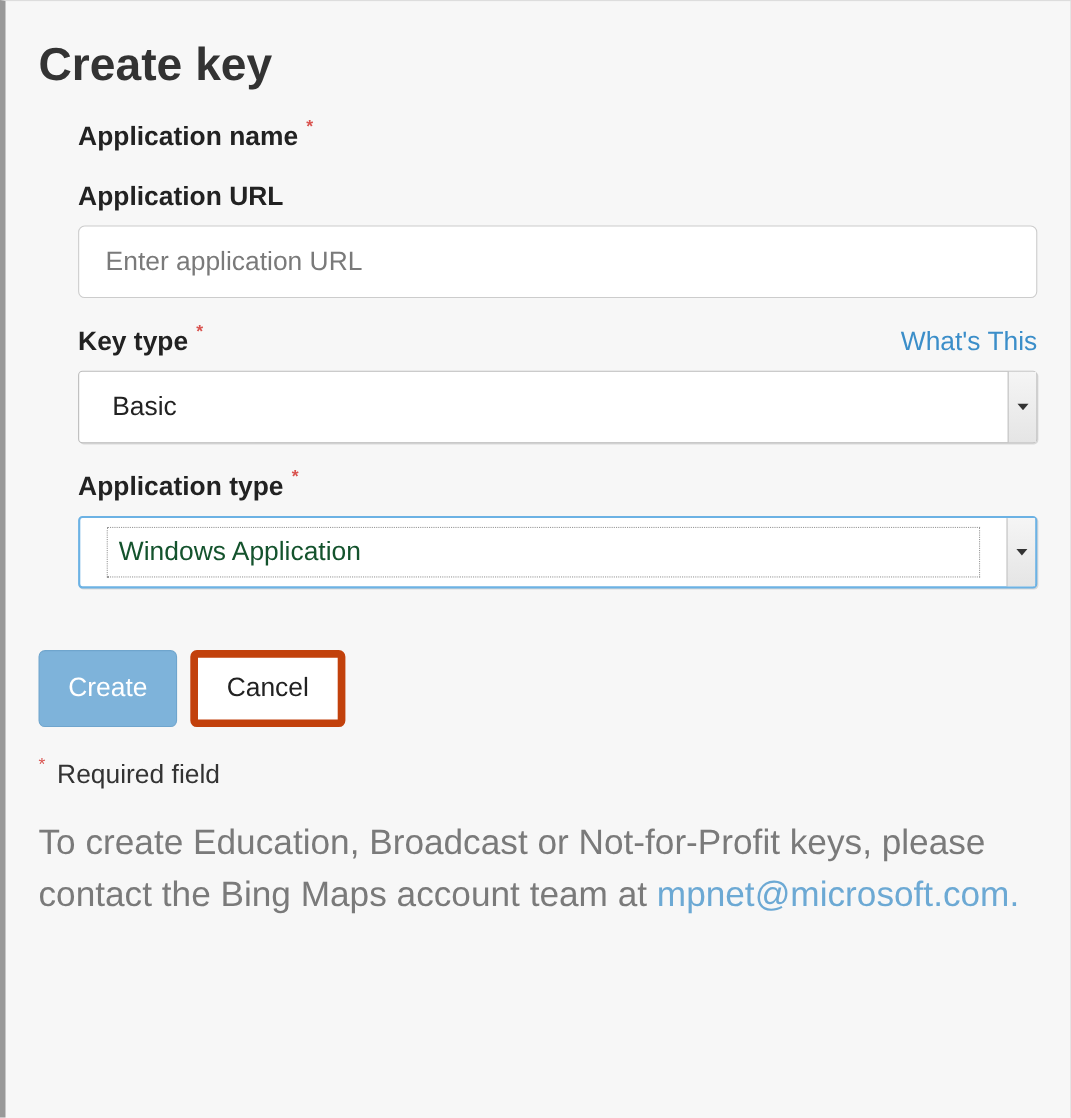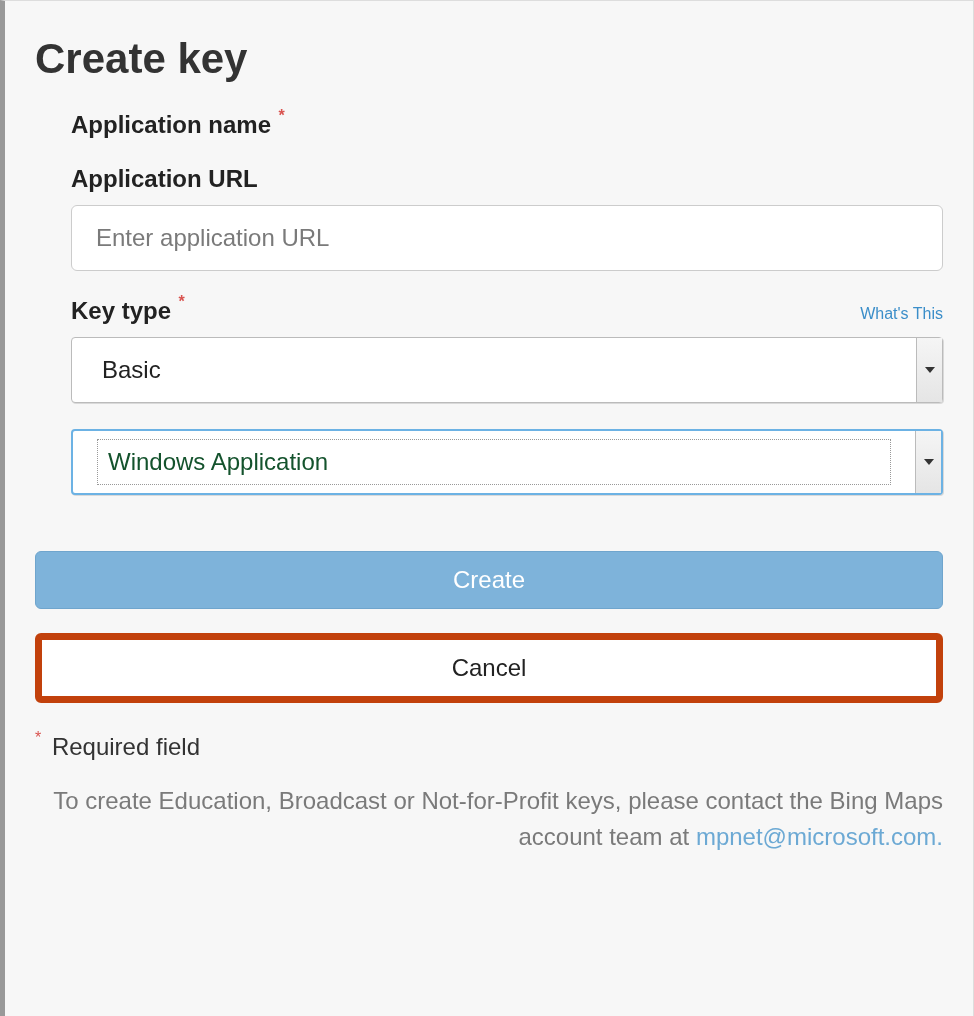--- a/index.html
+++ b/index.html
@@ -45,21 +45,21 @@
       color: #d9534f;
       font-size: 16px;
       font-weight: 700;
       vertical-align: top;
       position: relative;
       top: -4px;
       margin-left: 3px;
     }
     .help-link {
       color: #3b8ec9;
-      font-size: 16px;
+      font-size: 24px;
       text-decoration: none;
     }
     .text-input {
       width: 100%;
       height: 66px;
       border: 1px solid #ccc;
       border-radius: 6px;
       background: #fff;
       font-size: 24px;
       padding: 0 24px;
@@ -110,24 +110,23 @@
     }
     .select-arrow-box .triangle {
       width: 0;
       height: 0;
       border-left: 5px solid transparent;
       border-right: 5px solid transparent;
       border-top: 6px solid #333;
     }
     .button-row {
       display: flex;
-      gap: 24px;
+      gap: 12px;
       margin-top: 56px;
       margin-bottom: 30px;
-      flex-direction: column;
     }
     .btn {
       padding: 14px 26px;
       font-size: 24px;
       border-radius: 6px;
       cursor: pointer;
       border: 1px solid transparent;
     }
     .btn-primary {
       background: #7eb3da;
@@ -146,24 +145,23 @@
     }
     .required-note .star {
       color: #d9534f;
       font-size: 16px;
       vertical-align: top;
       position: relative;
       top: -4px;
       margin-right: 4px;
     }
     .info-text {
-      font-size: 24px;
+      font-size: 32px;
       color: #7a7a7a;
       line-height: 1.5;
-      text-align: right;
     }
     .info-text a {
       color: #6ca9d4;
       text-decoration: none;
     }
   </style>
 </head>
 <body>
 
 <h1 class="page-title">Create key</h1>
@@ -196,20 +194,26 @@
   </div>
   <div class="select-wrapper">
     <div class="select-value">Basic</div>
     <div class="select-arrow-box">
       <div class="triangle"></div>
     </div>
   </div>
 </div>
 
 <div class="form-group">
+  <div class="label-row">
+    <div>
+      <span class="field-label">Application type</span>
+      <span class="required-star">*</span>
+    </div>
+  </div>
   <div class="select-wrapper focused">
     <div class="select-inner-value">Windows Application</div>
     <div class="select-arrow-box">
       <div class="triangle"></div>
     </div>
   </div>
 </div>
 
 <div class="button-row">
   <button class="btn btn-primary">Create</button>

